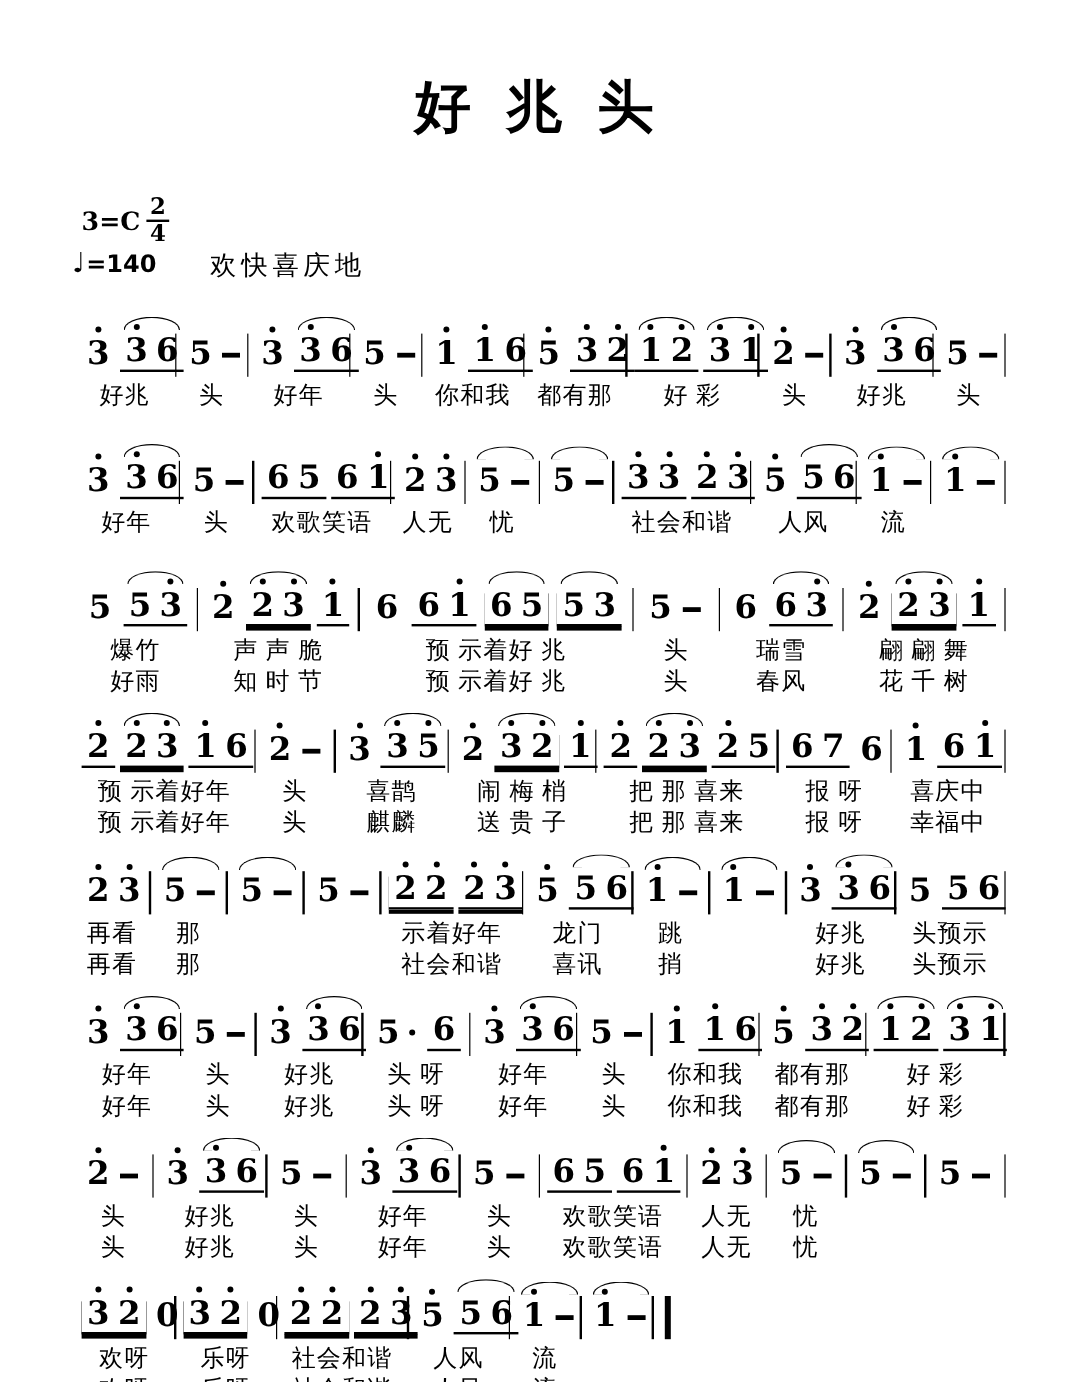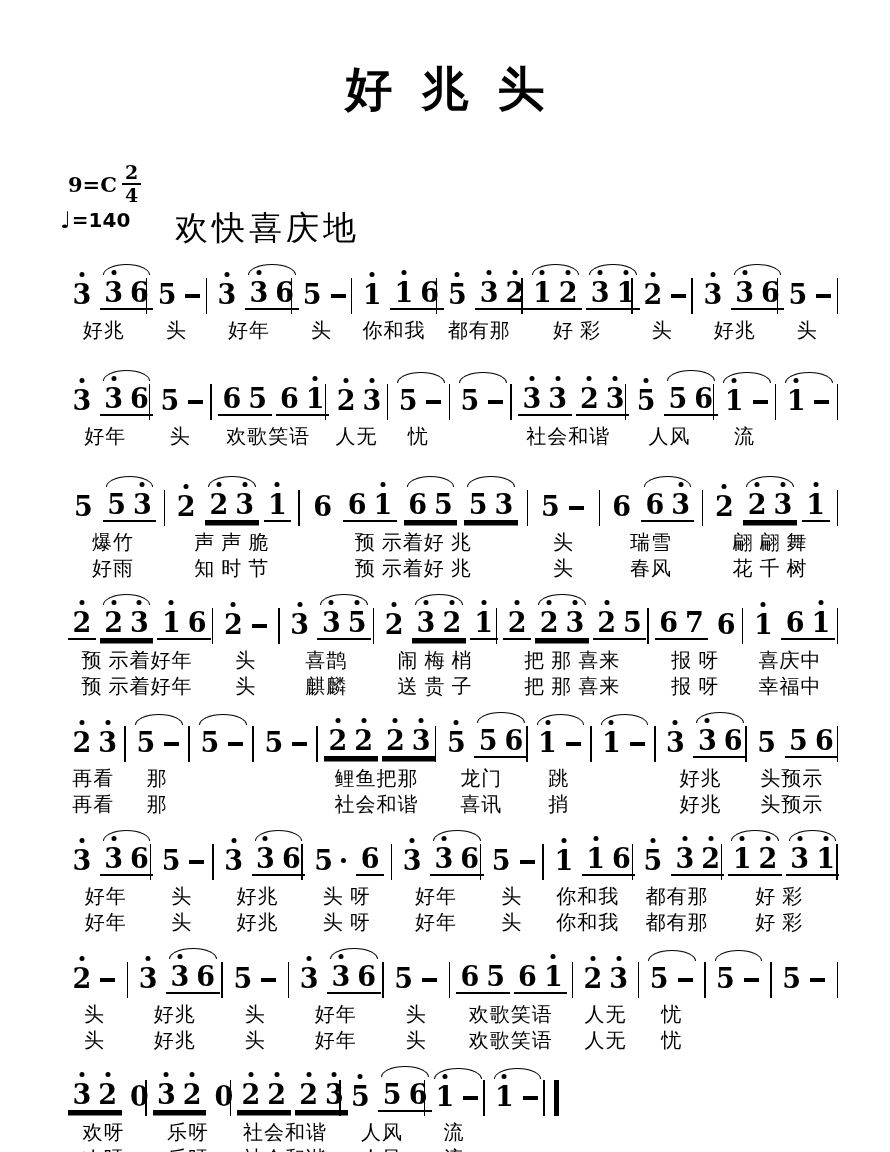--- a/index.html
+++ b/index.html
@@ -29,21 +29,21 @@
   .frac .top{border-bottom:2px solid #000;padding:0 3px 1px;}
   .frac .bot{padding-top:1px;}
   .tempo{
     position:absolute;top:207px;left:60px;
     font-size:20px;font-weight:bold;display:flex;align-items:center;
     font-family:"DejaVu Sans",sans-serif;
   }
   .tempo .glyph{font-size:23px;margin-right:1px;}
   .expression{
     position:absolute;top:206px;left:175px;
-    font-size:33px;letter-spacing:4px;
+    font-size:22px;letter-spacing:4px;
   }
   .credit{
     position:absolute;top:204px;right:62px;
     font-size:22px;letter-spacing:3px;
   }
   
   .score{position:absolute;left:62px;right:52px;top:258px;}
   .line{display:flex;align-items:flex-start;margin-bottom:22px;}
   .line.two{margin-bottom:8px;}
   .measure{display:flex;flex-direction:column;padding:0 4px;flex-basis:0;min-width:0;}
@@ -82,21 +82,21 @@
   }
   .lyr.v2{margin-top:2px;}
 </style>
 </head>
 <body>
 
 <div class="page">
   <div class="title">好兆头</div>
 
   <div class="keysig">
-    <span>9=C</span>
+    <span>3=C</span>
     <span class="frac">
       <span class="top">2</span>
       <span class="bot">4</span>
     </span>
   </div>
 
   <div class="tempo">
     <span class="glyph">♩</span>
     <span>=140</span>
   </div>
@@ -1018,21 +1018,21 @@
                   <span class="od"></span>
                   <span class="dg">2</span>
                 </span>
                 <span class="note">
                   <span class="od"></span>
                   <span class="dg">3</span>
                 </span>
               </span>
             </span>
           </div>
-          <div class="lyr v1">鲤鱼把那</div>
+          <div class="lyr v1">示着好年</div>
           <div class="lyr v2">社会和谐</div>
         </div>
         <div class="bar"></div>
         <div class="measure" style="flex-grow: 3;">
           <div class="notes">
             <span class="grp">
               <span class="nw">
                 <span class="note">
                   <span class="od"></span>
                   <span class="dg">5</span>

